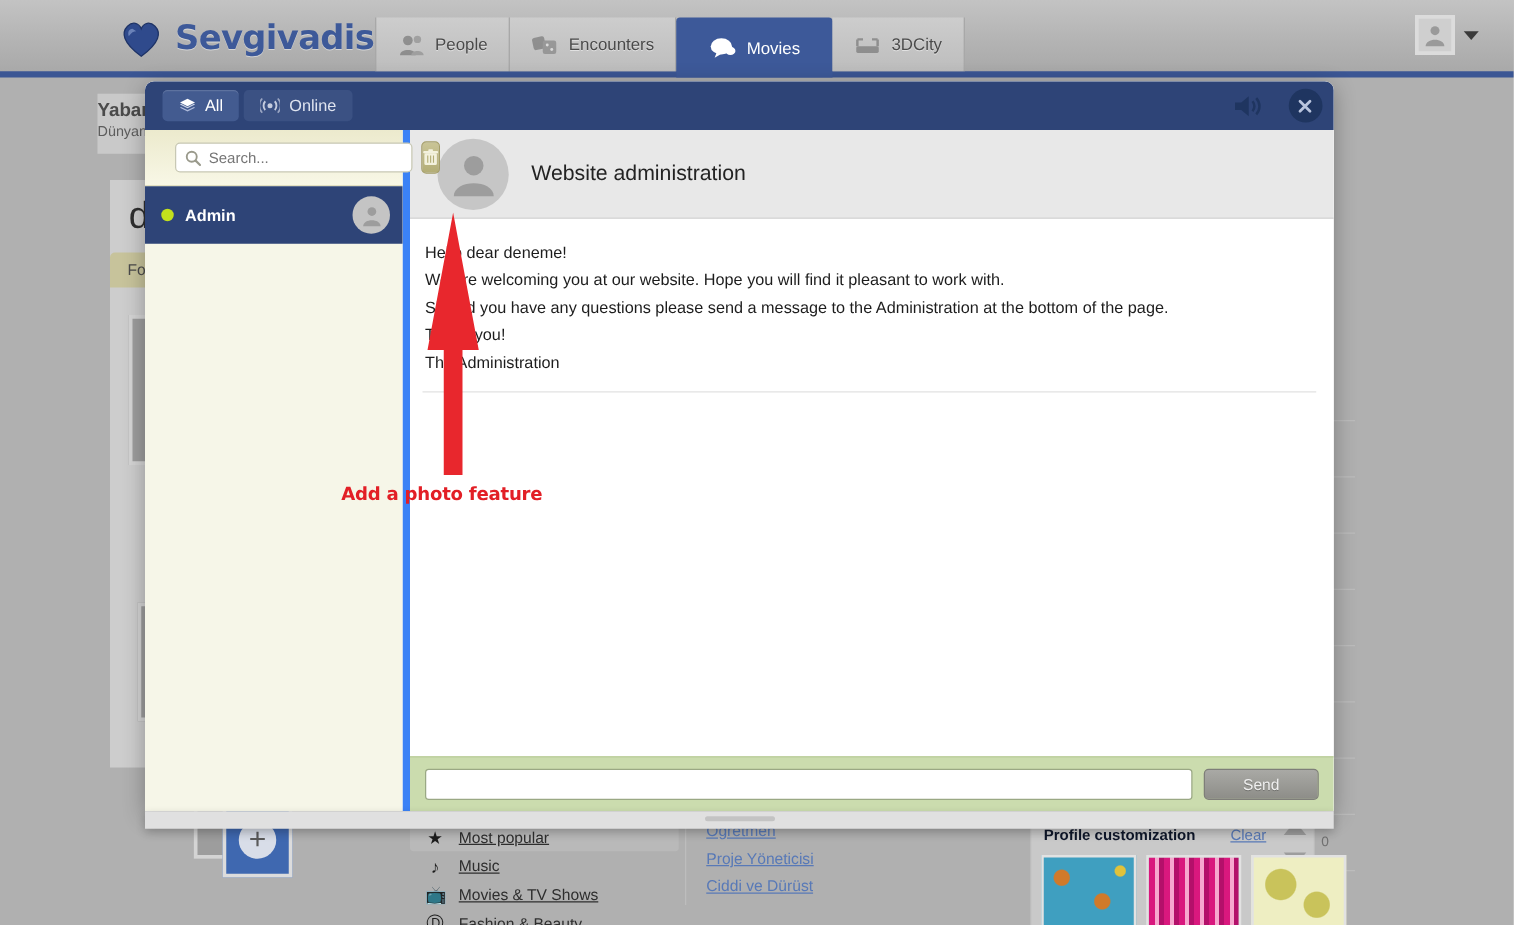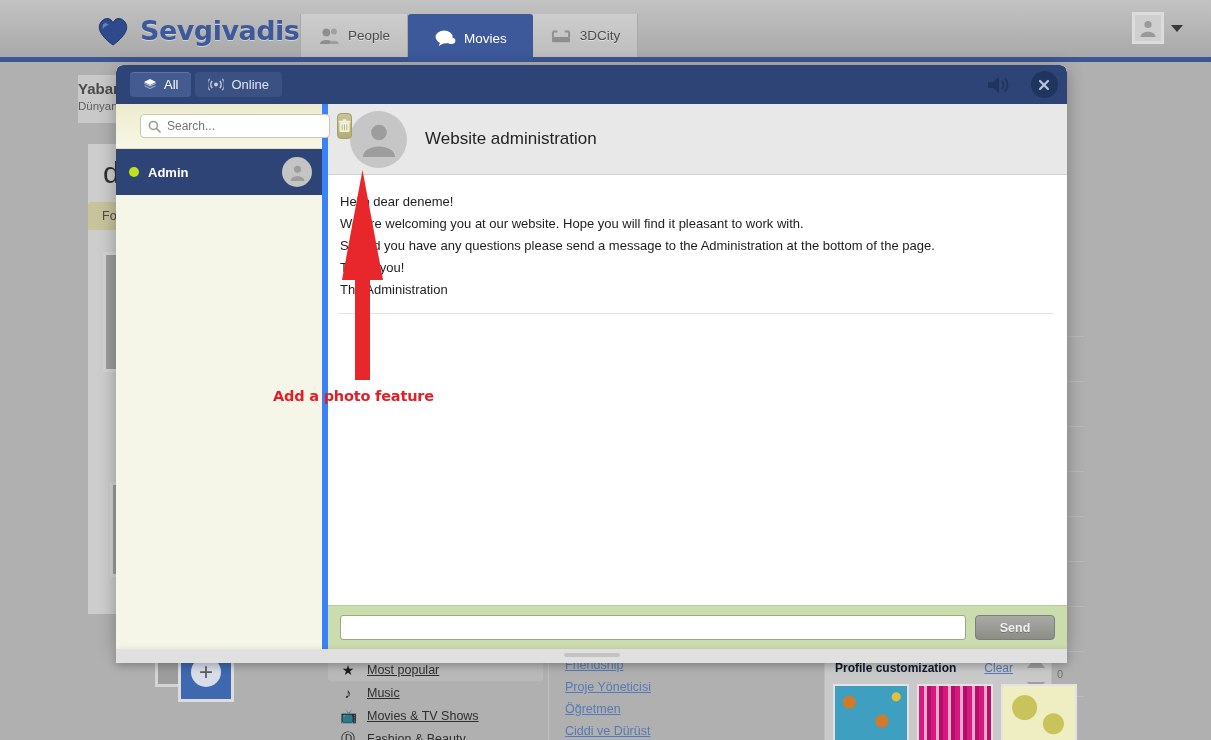--- a/index.html
+++ b/index.html
@@ -297,24 +297,24 @@
     display: flex; align-items: center; gap: 9px;
     padding: 0 12px;
     border-top: 1px solid #b9cb99;
   }
   .compose input {
     flex: 1; height: 25px; border: 1px solid #9aa884; border-radius: 3px;
     background: #fff; outline: none; padding: 0 7px;
     font-size: 12.5px; font-family: "Liberation Sans", sans-serif;
   }
   .send-btn {
-    width: 80px; height: 25px; border-radius: 4px;
+    width: 92px; height: 25px; border-radius: 4px;
     background: linear-gradient(to bottom,#a9a9a5 0%, #8d8d88 100%);
     border: 1px solid #7e7e79;
-    color: #efefef; font-size: 12.5px; font-weight: bold;
+    color: #efefef; font-size: 12.5px; font-weight: normal;
     display: flex; align-items: center; justify-content: center;
     cursor: pointer;
     text-shadow: 0 1px 0 rgba(0,0,0,0.25);
   }
   .dialog-foot {
     position: absolute; left: 116px; top: 649px;
     width: 951px; height: 14px;
     background: #e0e0e0;
     box-shadow: 0 3px 8px rgba(0,0,0,0.22);
   }
@@ -391,23 +391,22 @@
       <span class="bg-li-icon">📺</span>
       <span class="lbl">Movies &amp; TV Shows</span>
     </div>
     <div class="bg-li">
       <span class="bg-li-icon">Ⓓ</span>
       <span class="lbl">Fashion &amp; Beauty</span>
     </div>
   </div>
 
   <div class="bg-list-right">
-    <div class="bg-link">Friendship</div>
+    <div class="bg-link">Öğretmen</div>
     <div class="bg-link">Proje Yöneticisi</div>
-    <div class="bg-link">Öğretmen</div>
     <div class="bg-link">Ciddi ve Dürüst</div>
   </div>
 
   <div class="bg-profcust">
     <div class="bg-pc-title">Profile customization</div>
     <div class="bg-pc-clear">Clear</div>
     <div class="bg-pc-arrows">
       <div class="arw-up"></div>
       <div class="arw-dn"></div>
     </div>
@@ -432,20 +431,29 @@
     <div class="nav-item">
       <svg class="nav-icon" viewBox="0 0 24 20">
         <circle cx="9" cy="6" r="4.3" fill="#6e6e6e"></circle>
         <path d="M2 19 C2 13 16 13 16 19 Z" fill="#6e6e6e"></path>
         <circle cx="17.5" cy="5" r="3.3" fill="#8a8a8a"></circle>
         <path d="M12 19 C12 14 23 14 23 19 Z" fill="#8a8a8a"></path>
       </svg>
       <span>People</span>
     </div>
 
+    <div class="nav-item">
+      <svg class="nav-icon" viewBox="0 0 24 20">
+        <rect x="1" y="3" width="11" height="11" rx="2" fill="#6e6e6e" transform="rotate(-12 6 8)"></rect>
+        <rect x="10" y="6" width="12" height="12" rx="2" fill="#7d7d7d"></rect>
+        <circle cx="14" cy="10" r="1.3" fill="#e7e7e7"></circle>
+        <circle cx="18" cy="14" r="1.3" fill="#e7e7e7"></circle>
+      </svg>
+      <span>Encounters</span>
+    </div>
 
     <div class="nav-item active">
       <svg class="nav-icon" viewBox="0 0 24 20">
         <ellipse cx="11" cy="9" rx="9.5" ry="7.2" fill="#ffffff"></ellipse>
         <path d="M7 14 L5 19 L12 15 Z" fill="#ffffff"></path>
         <ellipse cx="19" cy="13" rx="4.5" ry="3.6" fill="#ffffff"></ellipse>
       </svg>
       <span>Movies</span>
     </div>
 

